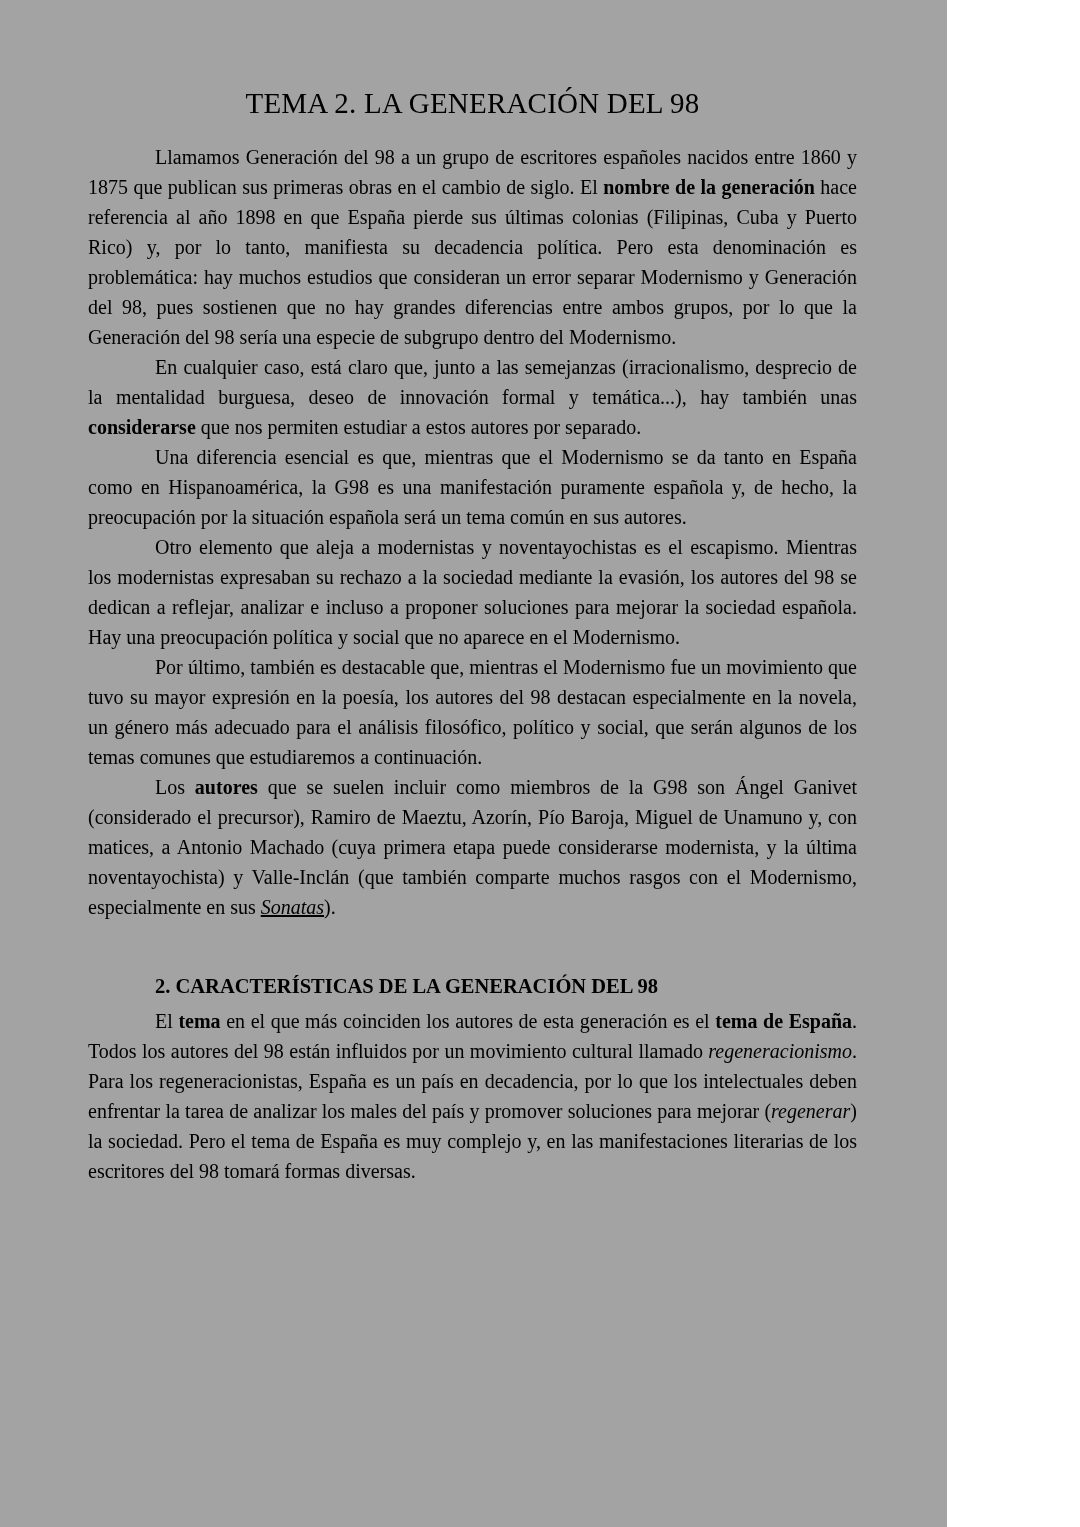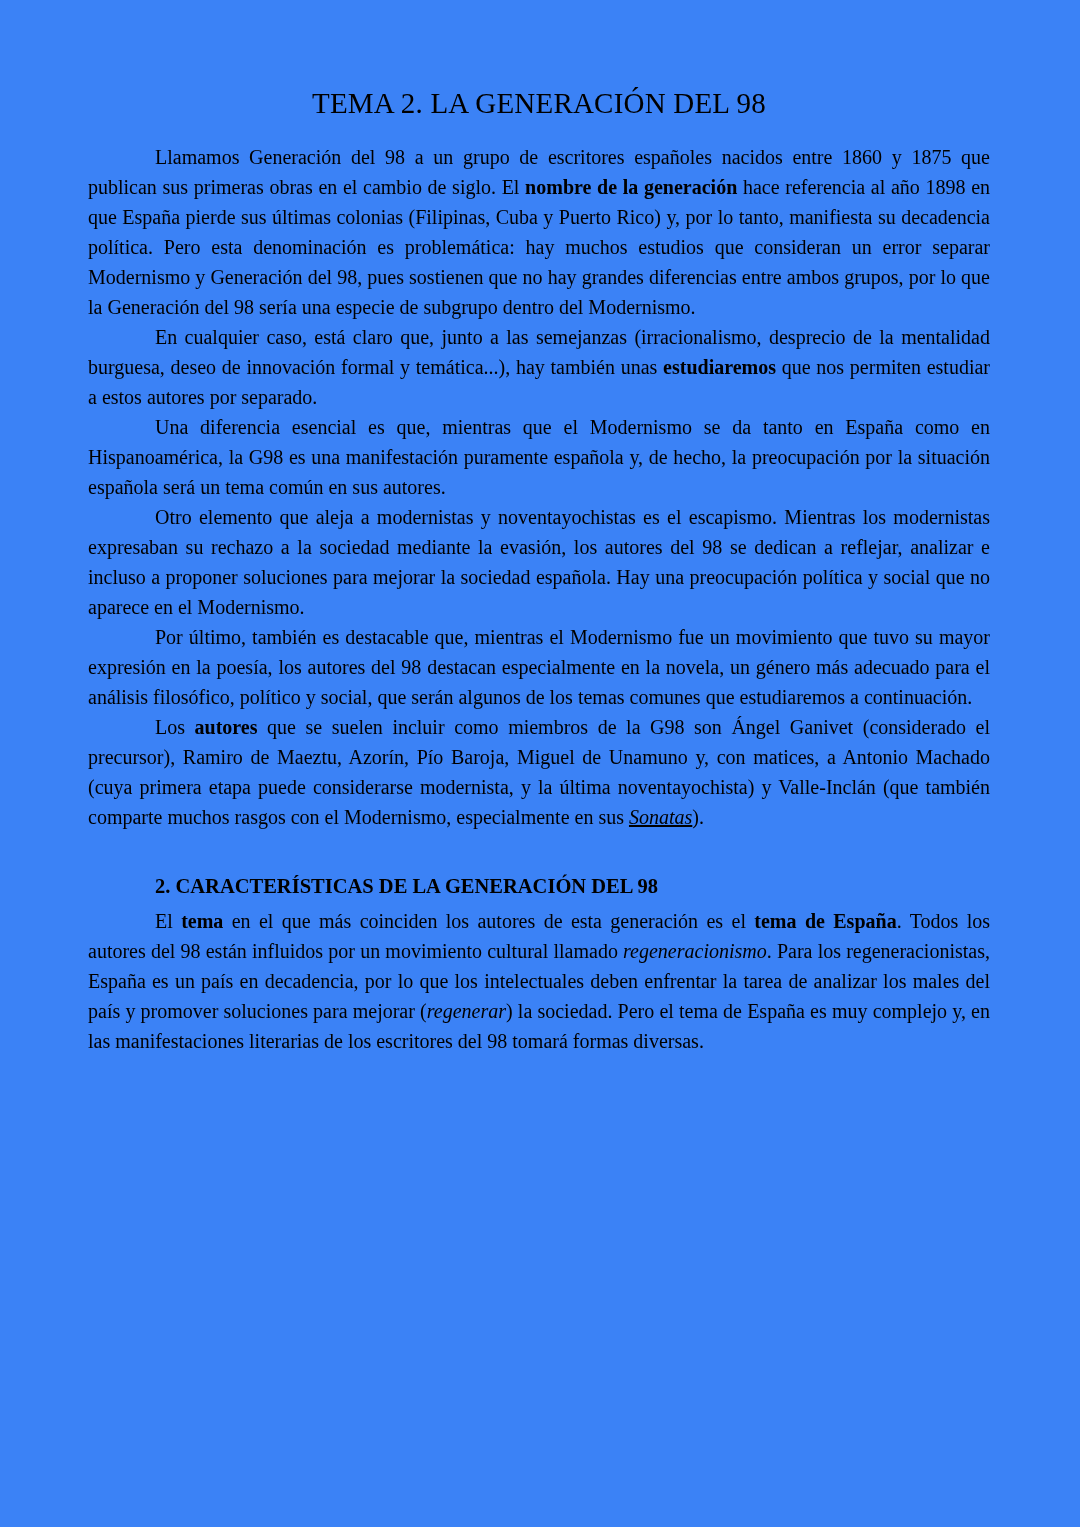--- a/index.html
+++ b/index.html
@@ -2,24 +2,24 @@
 <html><head>
 <meta charset="utf-8">
 <style>
   html, body {
     margin: 0;
     padding: 0;
     background: #ffffff;
   }
   .page {
     position: relative;
-    width: 1080px;
+    width: 947px;
     height: 1527px;
     box-sizing: border-box;
-    background: #3b82f6;
+    background: #a3a3a3;
     padding: 86px 90px 0 88px;
     font-family: "Liberation Serif", "DejaVu Serif", serif;
     color: #000000;
     font-size: 20px;
     overflow: hidden;
   }
   .title {
     text-align: center;
     font-size: 29px;
     font-weight: 400;
@@ -36,21 +36,21 @@
   .h-num {
     font-weight: 400;
     margin-right: 17px;
   }
   .h-text {
     font-weight: 700;
   }
   .heading2 {
     font-size: 20.5px;
     font-weight: 700;
-    margin: 2px 0 0 67px;
+    margin: 12px 0 0 67px;
     line-height: 39px;
   }
   p.body-par {
     margin: 0;
     text-align: justify;
     text-indent: 67px;
     line-height: 30px;
   }
   .section-gap {
     height: 33px;
@@ -62,21 +62,21 @@
 </head>
 <body>
 
 <div class="page">
 
   <h1 class="title">TEMA 2. LA GENERACIÓN DEL 98</h1>
 
   <section>
 
     <p class="body-par"><span>Llamamos Generación del 98 a un grupo de escritores españoles nacidos entre 1860 y 1875 que publican sus primeras obras en el cambio de siglo. El </span><span class="b">nombre de la generación</span><span> hace referencia al año 1898 en que España pierde sus últimas colonias (Filipinas, Cuba y Puerto Rico) y, por lo tanto, manifiesta su decadencia política. Pero esta denominación es problemática: hay muchos estudios que consideran un error separar Modernismo y Generación del 98, pues sostienen que no hay grandes diferencias entre ambos grupos, por lo que la Generación del 98 sería una especie de subgrupo dentro del Modernismo.</span></p>
-    <p class="body-par"><span>En cualquier caso, está claro que, junto a las semejanzas (irracionalismo, desprecio de la mentalidad burguesa, deseo de innovación formal y temática...), hay también unas </span><span class="b">estudiaremos</span><span> que nos permiten estudiar a estos autores por separado.</span></p>
+    <p class="body-par"><span>En cualquier caso, está claro que, junto a las semejanzas (irracionalismo, desprecio de la mentalidad burguesa, deseo de innovación formal y temática...), hay también unas </span><span class="b">considerarse</span><span> que nos permiten estudiar a estos autores por separado.</span></p>
     <p class="body-par"><span>Una diferencia esencial es que, mientras que el Modernismo se da tanto en España como en Hispanoamérica, la G98 es una manifestación puramente española y, de hecho, la preocupación por la situación española será un tema común en sus autores.</span></p>
     <p class="body-par"><span>Otro elemento que aleja a modernistas y noventayochistas es el escapismo. Mientras los modernistas expresaban su rechazo a la sociedad mediante la evasión, los autores del 98 se dedican a reflejar, analizar e incluso a proponer soluciones para mejorar la sociedad española. Hay una preocupación política y social que no aparece en el Modernismo.</span></p>
     <p class="body-par"><span>Por último, también es destacable que, mientras el Modernismo fue un movimiento que tuvo su mayor expresión en la poesía, los autores del 98 destacan especialmente en la novela, un género más adecuado para el análisis filosófico, político y social, que serán algunos de los temas comunes que estudiaremos a continuación.</span></p>
     <p class="body-par"><span>Los </span><span class="b">autores</span><span> que se suelen incluir como miembros de la G98 son Ángel Ganivet (considerado el precursor), Ramiro de Maeztu, Azorín, Pío Baroja, Miguel de Unamuno y, con matices, a Antonio Machado (cuya primera etapa puede considerarse modernista, y la última noventayochista) y Valle-Inclán (que también comparte muchos rasgos con el Modernismo, especialmente en sus </span><span class="i u">Sonatas</span><span>).</span></p>
   </section>
 
   <div class="section-gap"></div>
 
   <section>
     <h2 class="heading2">2. CARACTERÍSTICAS DE LA GENERACIÓN DEL 98</h2>

